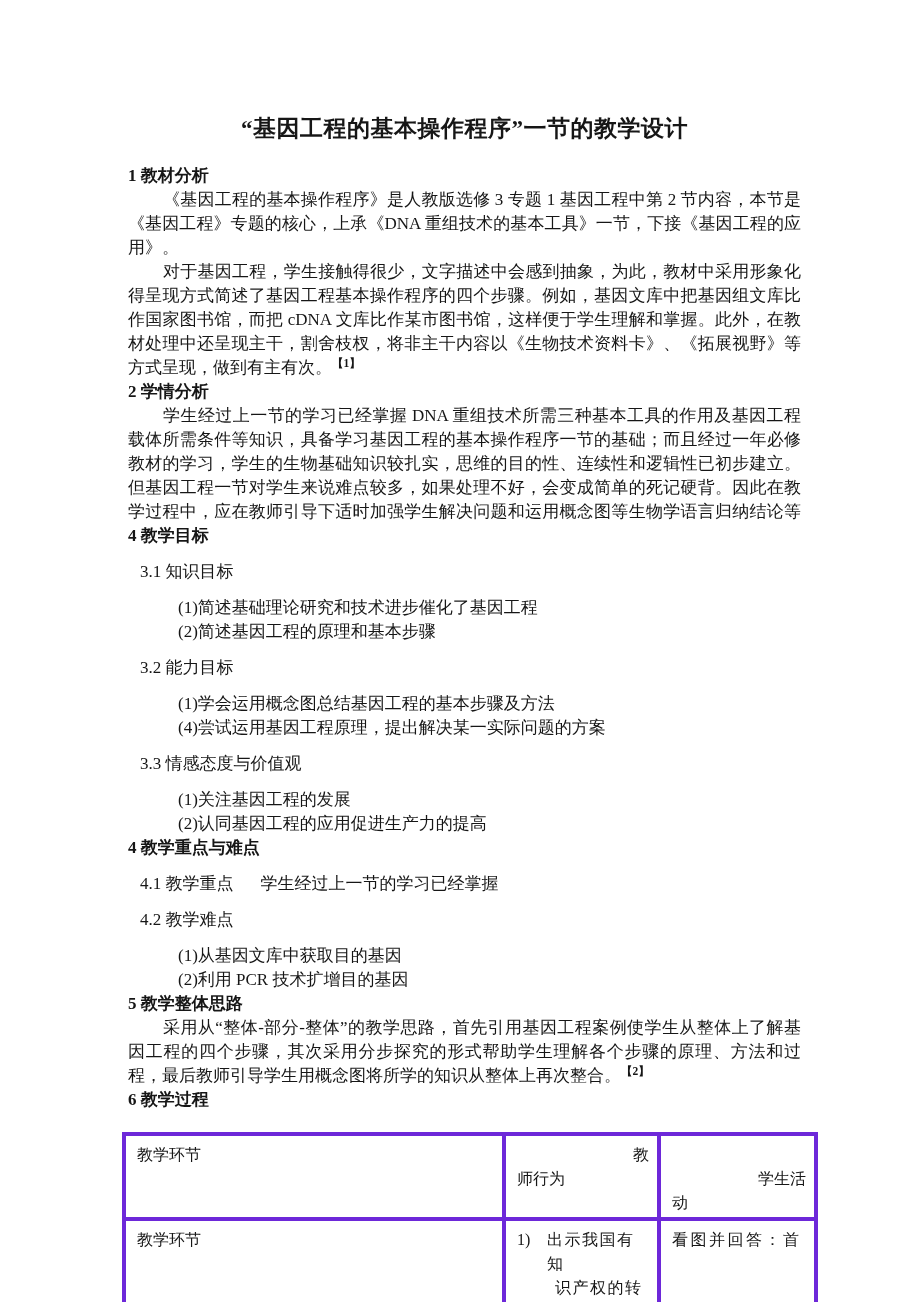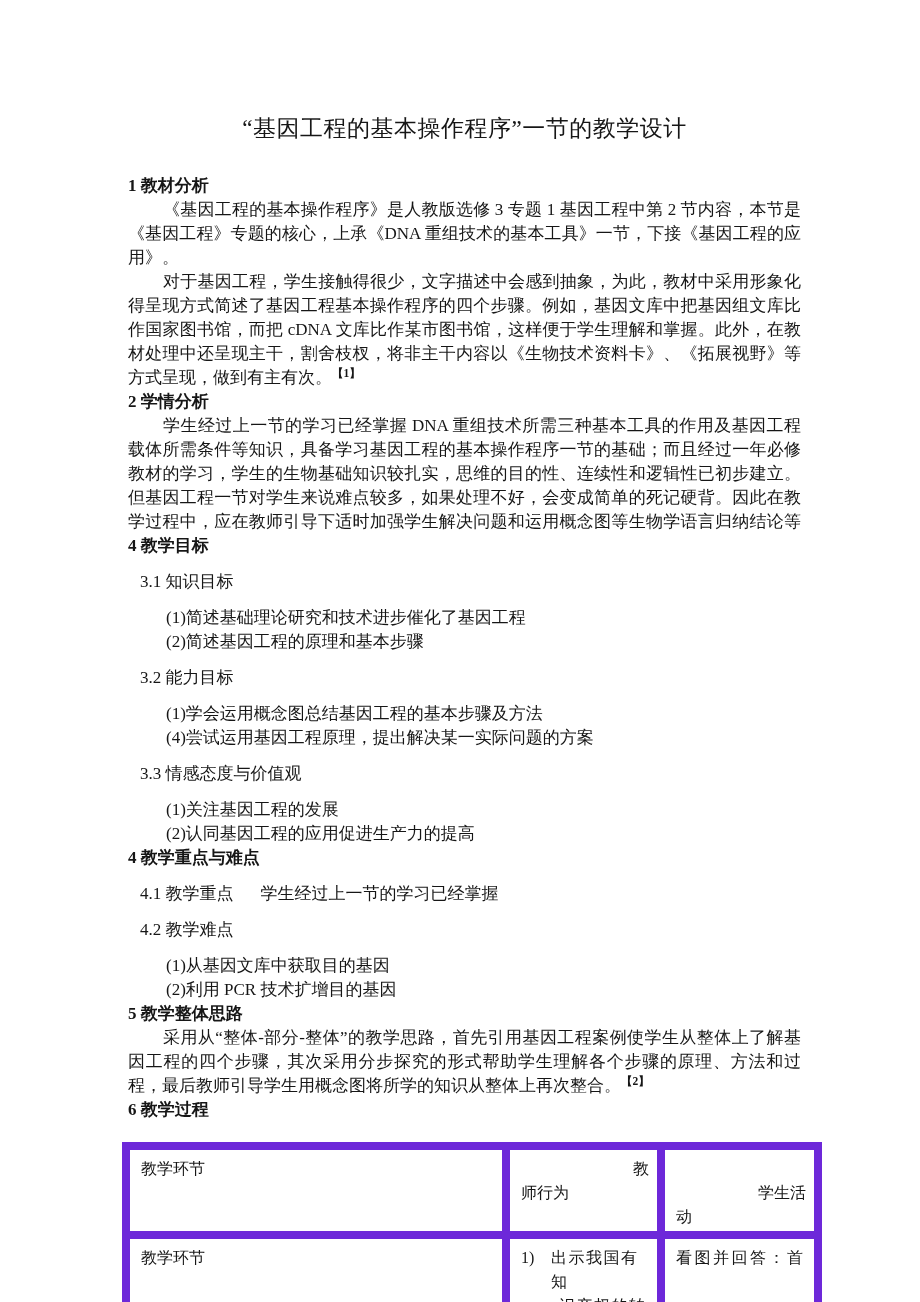--- a/index.html
+++ b/index.html
@@ -6,38 +6,38 @@
   .page{
     position:relative;width:920px;height:1302px;background:#ffffff;
     font-family:"Liberation Serif","DejaVu Serif",serif;
     color:#161616;overflow:hidden;
   }
   .content{
     position:absolute;left:128px;top:111px;width:673px;
     font-size:17px;line-height:24px;text-align:justify;
   }
   .doc-title{
-    display:block;text-align:center;font-weight:400;font-size:23px;
-    line-height:36px;margin:0 0 27px 0;letter-spacing:.5px;
+    display:block;text-align:center;font-weight:700;font-size:23px;
+    line-height:36px;margin:0 0 17px 0;letter-spacing:.5px;
   }
   .h2{font-weight:700;margin:0;}
   .sub{margin:12px;}
   p.para{margin:0;text-indent:35px;overflow:hidden;}
   .p3l{height:72px;}   
   .p5l{height:120px;}  
-  .item{margin-left:38px;}
+  .item{margin-left:50px;}
   .gap{margin-left:27px;}
   sup.ref{font-weight:700;font-size:11.5px;vertical-align:6px;line-height:0;}
   
   table.tgrid{
     border-collapse:collapse;table-layout:fixed;margin:20px 0 0 -6px;
     width:692px;font-size:16px;line-height:24px;text-align:left;
   }
   table.tgrid td{
-    border:8px solid #6d28d9;vertical-align:top;overflow:hidden;
+    border:4px solid #6d28d9;vertical-align:top;overflow:hidden;
     padding:7px 8px 2px 11px;box-sizing:border-box;
   }
   tr.hrow td{height:77px;}
   tr.brow td{height:72px;}
   td.vbottom{vertical-align:bottom;padding-bottom:4px;}
   td.c2pad{padding-top:4px;}
   .tr-line{white-space:nowrap;}
   .right{text-align:right;}
   .li{position:relative;padding-left:30px;}
   .li .num{position:absolute;left:0;top:0;letter-spacing:0;}

